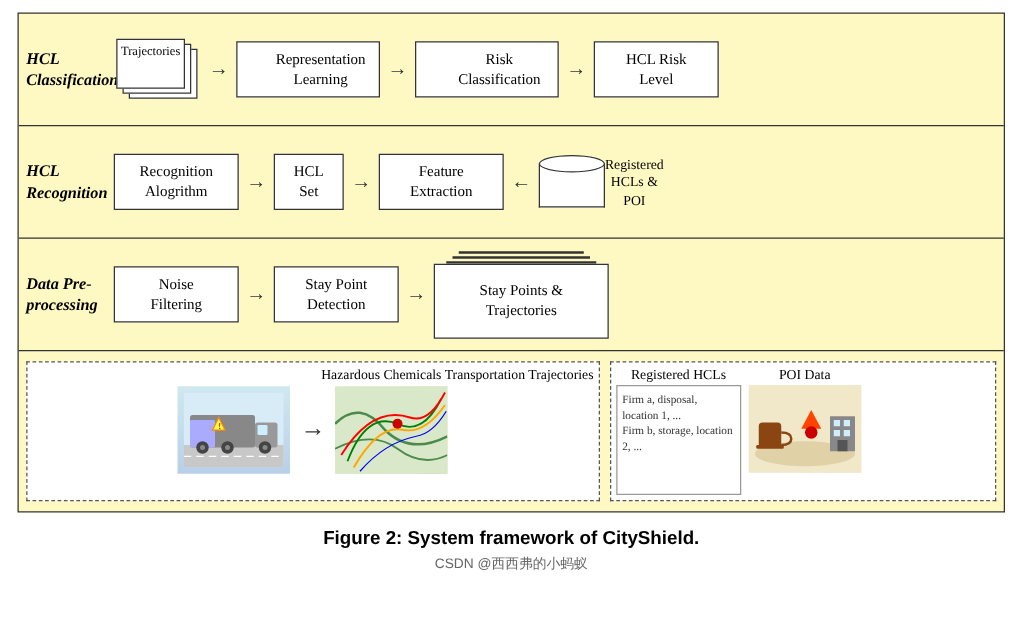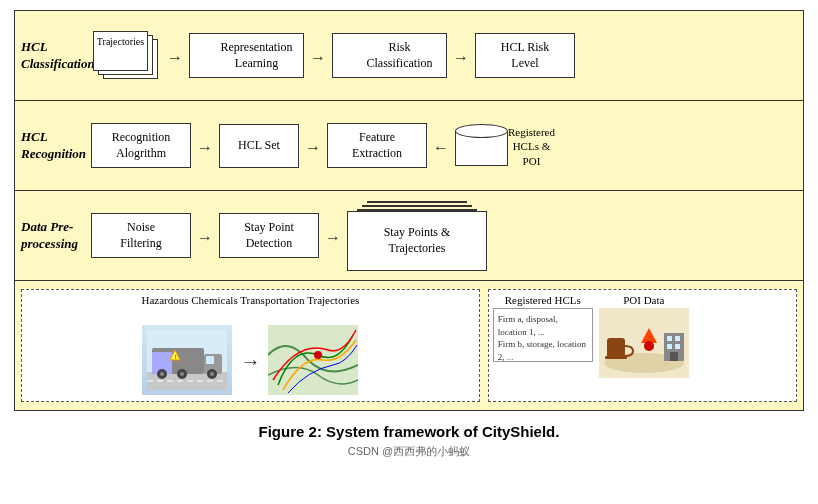--- a/index.html
+++ b/index.html
@@ -61,21 +61,21 @@
       font-weight: normal;
       padding: 6px 8px;
       line-height: 1.3;
       display: flex;
       align-items: center;
       justify-content: center;
       min-height: 44px;
     }
 
     .box-small {
-      width: 80px;
+      width: 56px;
     }
     .box-medium {
       width: 100px;
     }
     .box-large {
       width: 115px;
       padding-left: 28px;
     }
 
     
@@ -167,22 +167,22 @@
 
     .source-box {
       border: 1.5px dashed #555;
       background: #fff;
       padding: 4px;
       flex: 1;
     }
 
     .source-title {
       font-size: 11px;
-      text-align: center;
-      margin-bottom: 16px;
+      text-align: right;
+      margin-bottom: 0;
     }
 
     .source-images {
       display: flex;
       align-items: center;
       justify-content: center;
       gap: 6px;
       height: 75px;
     }
 
@@ -198,21 +198,21 @@
 
     .fake-img-routes {
       width: 90px;
       height: 70px;
       background: linear-gradient(135deg, #e8f0c8 0%, #c8e0a0 100%);
       position: relative;
     }
 
     .fake-img-hcl {
       width: 100px;
-      height: 54px;
+      height: 88px;
       background: #fff;
       border: 1px solid #999;
       font-size: 9px;
       padding: 4px;
       line-height: 1.4;
       color: #333;
     }
 
     .fake-img-poi {
       width: 90px;

